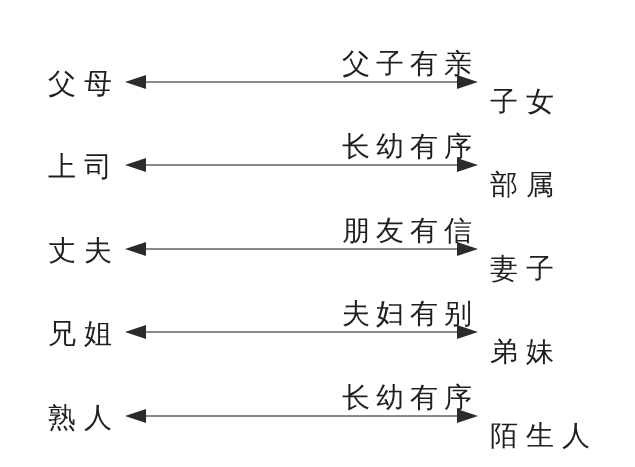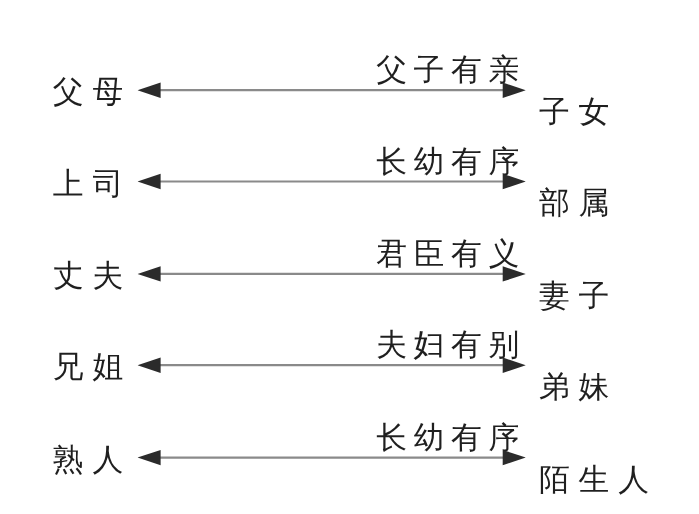--- a/index.html
+++ b/index.html
@@ -85,21 +85,21 @@
     <svg class="arrow" width="353" height="16" viewBox="0 0 353 16" aria-hidden="true">
       <line x1="17" y1="8" x2="336" y2="8"></line>
       <polygon points="0,8 21,1 21,15"></polygon>
       <polygon points="353,8 332,1 332,15"></polygon>
     </svg>
     <span class="label side-right">部属</span>
   </div>
 
   <div class="row">
     <span class="label side-left">丈夫</span>
-    <span class="label center">君臣有义</span>
+    <span class="label center">朋友有信</span>
     <svg class="arrow" width="353" height="16" viewBox="0 0 353 16" aria-hidden="true">
       <line x1="17" y1="8" x2="336" y2="8"></line>
       <polygon points="0,8 21,1 21,15"></polygon>
       <polygon points="353,8 332,1 332,15"></polygon>
     </svg>
     <span class="label side-right">妻子</span>
   </div>
 
   <div class="row">
     <span class="label side-left">兄姐</span>

